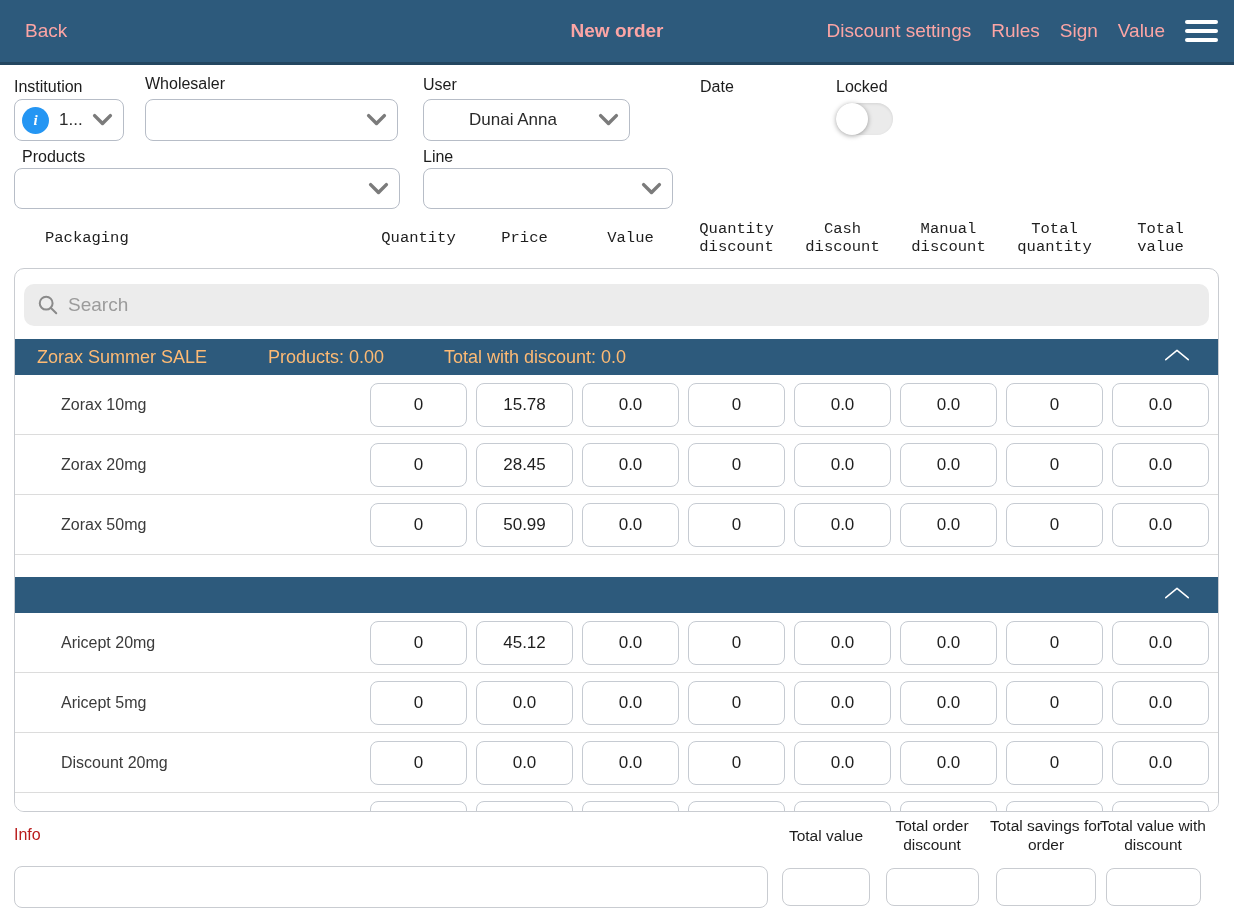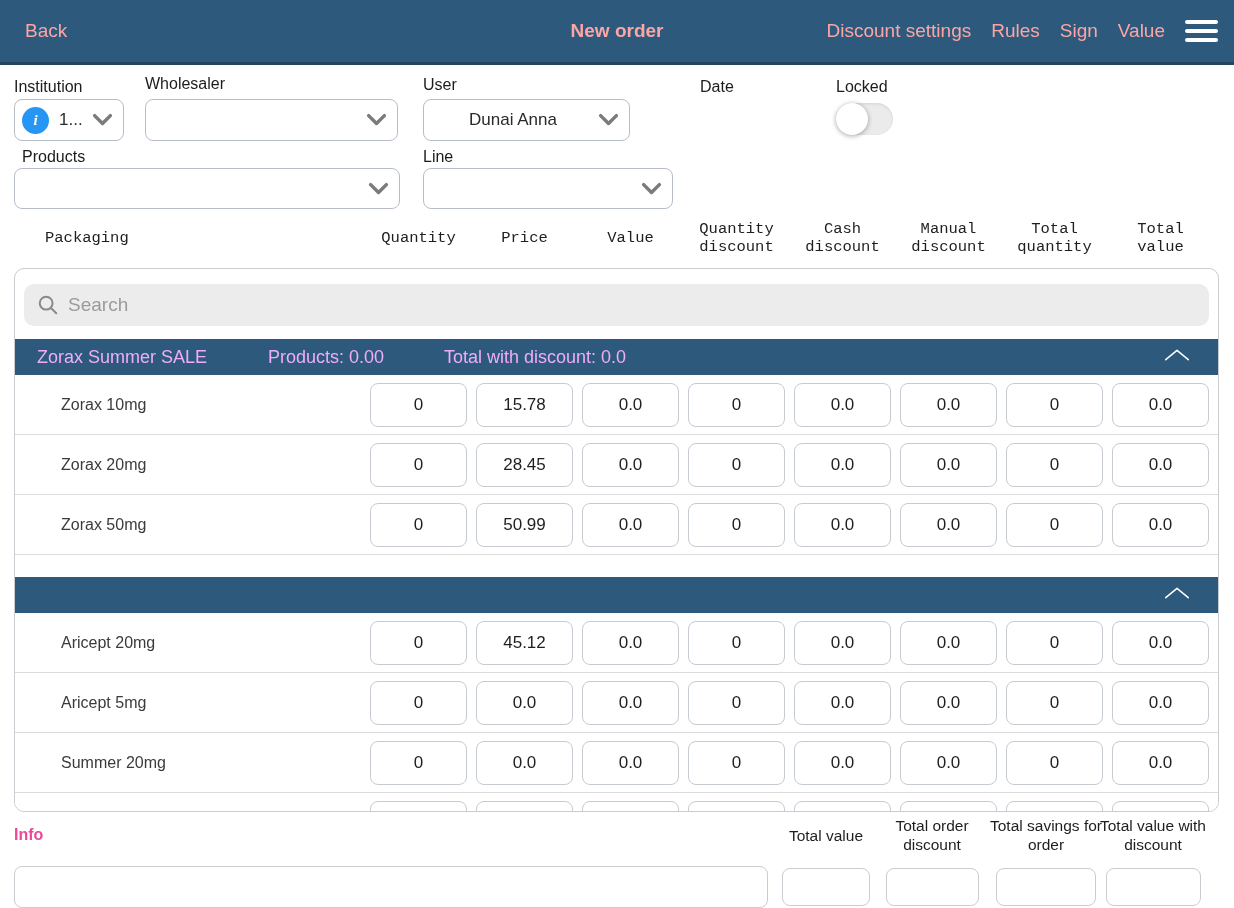--- a/index.html
+++ b/index.html
@@ -48,40 +48,40 @@
   .table { position:absolute; left:14px; top:268px; width:1205px; height:544px;
     border:1px solid #c9ccd1; border-radius:10px; background:#fff; overflow:hidden; }
   .search-wrap { position:relative; margin:15px 9px 13px 9px; height:42px; background:#ececec;
     border-radius:10px; display:flex; align-items:center; }
   .search-wrap svg { margin-left:13px; flex:0 0 auto; }
   .search-input { border:none; outline:none; background:transparent; font-size:19px;
     color:#3a3a3a; padding-left:9px; width:100%; font-family:"Liberation Sans", sans-serif; }
   .search-input::placeholder { color:#9b9b9b; opacity:1; }
 
   .section + .section { margin-top:22px; }
-  .section-bar { position:relative; height:36px; background:#2d5a7c; color:#f0abfc; }
+  .section-bar { position:relative; height:36px; background:#2d5a7c; color:#fdba74; }
   .section-bar span { position:absolute; top:50%; transform:translateY(-50%); font-size:18px; white-space:nowrap; }
   .sec-title { left:22px; }
   .sec-discount { left:253px; }
   .sec-total { left:429px; }
   .sec-chevron { position:absolute; right:26px; top:50%; transform:translateY(-50%); cursor:pointer; }
 
   .row { position:relative; height:60px; border-bottom:1px solid #dcdcdc; background:#fff; }
   .row-name { position:absolute; left:46px; top:50%; transform:translateY(-50%);
     font-size:16px; color:#3b3b3b; }
   .cell { position:absolute; top:8px; width:97px; height:44px; border:1px solid #c6cbd2;
     border-radius:8px; text-align:center; font-size:17px; color:#1f1f1f; background:#fff;
     font-family:"Liberation Sans", sans-serif; outline:none; }
   .c0{left:355px} .c1{left:461px} .c2{left:567px} .c3{left:673px}
   .c4{left:779px} .c5{left:885px} .c6{left:991px} .c7{left:1097px}
 
   .partial-row { position:relative; height:60px; background:#fff; }
 
   
-  .footer-label { position:absolute; font-size:16px; color:#ec4899; font-weight:700;text-align:center; }
+  .footer-label { position:absolute; font-size:16px; color:#b91c1c; font-weight:400;text-align:center; }
   .total-label { position:absolute; top:814px; width:124px; height:44px; display:flex;
     align-items:center; justify-content:center; text-align:center; font-size:15.5px;
     font-weight:500; color:#1e1e1e; line-height:1.2; }
   .tl0{left:764px} .tl1{left:870px} .tl2{left:984px} .tl3{left:1091px}
   .footer-input { position:absolute; border:1px solid #c9ccd1; border-radius:8px; background:#fff;
     font-size:16px; padding:0 8px; outline:none; font-family:"Liberation Sans", sans-serif; }
   .info-input { left:14px; top:866px; width:754px; height:42px; }
   .ti0{left:782px; top:868px; width:88px; height:38px;}
   .ti1{left:886px; top:868px; width:93px; height:38px;}
   .ti2{left:996px; top:868px; width:100px; height:38px;}
@@ -245,21 +245,21 @@
             <input class="cell c0" value="0" style="">
             <input class="cell c1" value="0.0" style="">
             <input class="cell c2" value="0.0" style="">
             <input class="cell c3" value="0" style="">
             <input class="cell c4" value="0.0" style="">
             <input class="cell c5" value="0.0" style="">
             <input class="cell c6" value="0" style="">
             <input class="cell c7" value="0.0" style="">
           </div>
           <div class="row">
-            <span class="row-name">Summer 20mg</span>
+            <span class="row-name">Discount 20mg</span>
             <input class="cell c0" value="0" style="">
             <input class="cell c1" value="0.0" style="">
             <input class="cell c2" value="0.0" style="">
             <input class="cell c3" value="0" style="">
             <input class="cell c4" value="0.0" style="">
             <input class="cell c5" value="0.0" style="">
             <input class="cell c6" value="0" style="">
             <input class="cell c7" value="0.0" style="">
           </div>
         </div>

